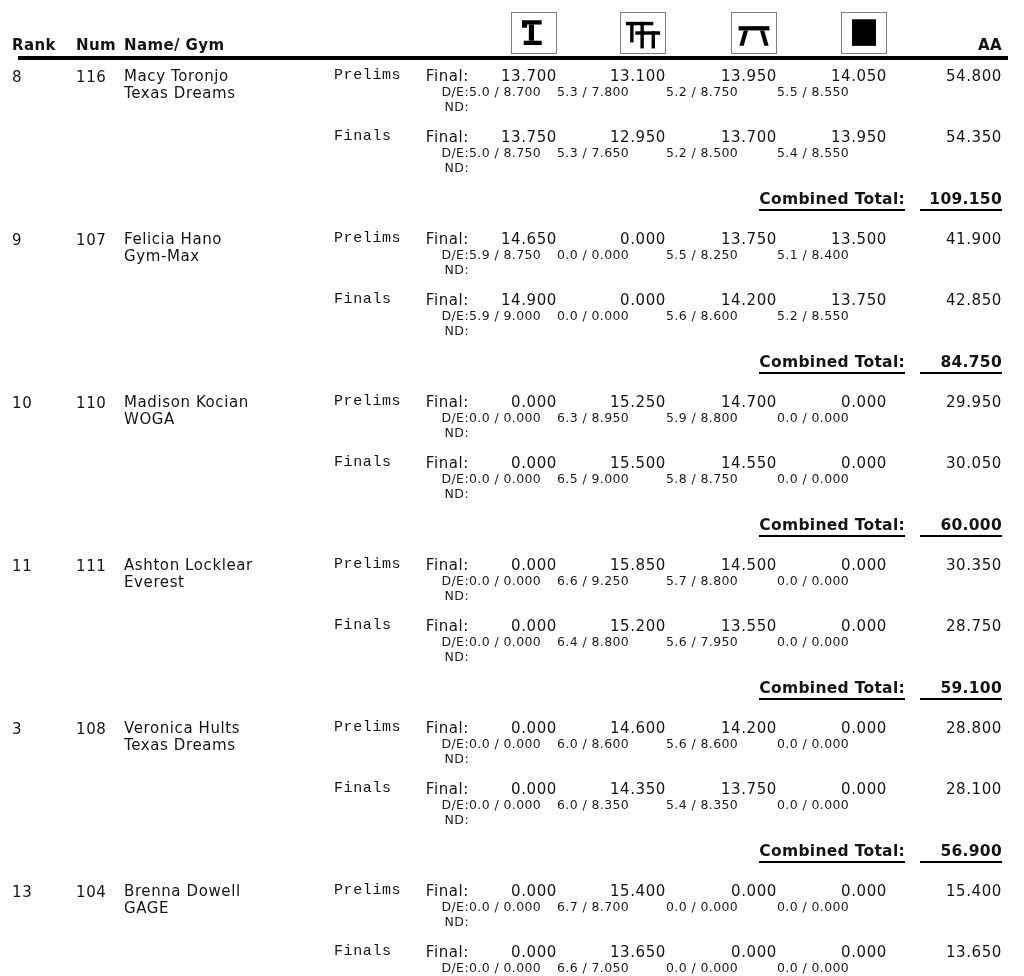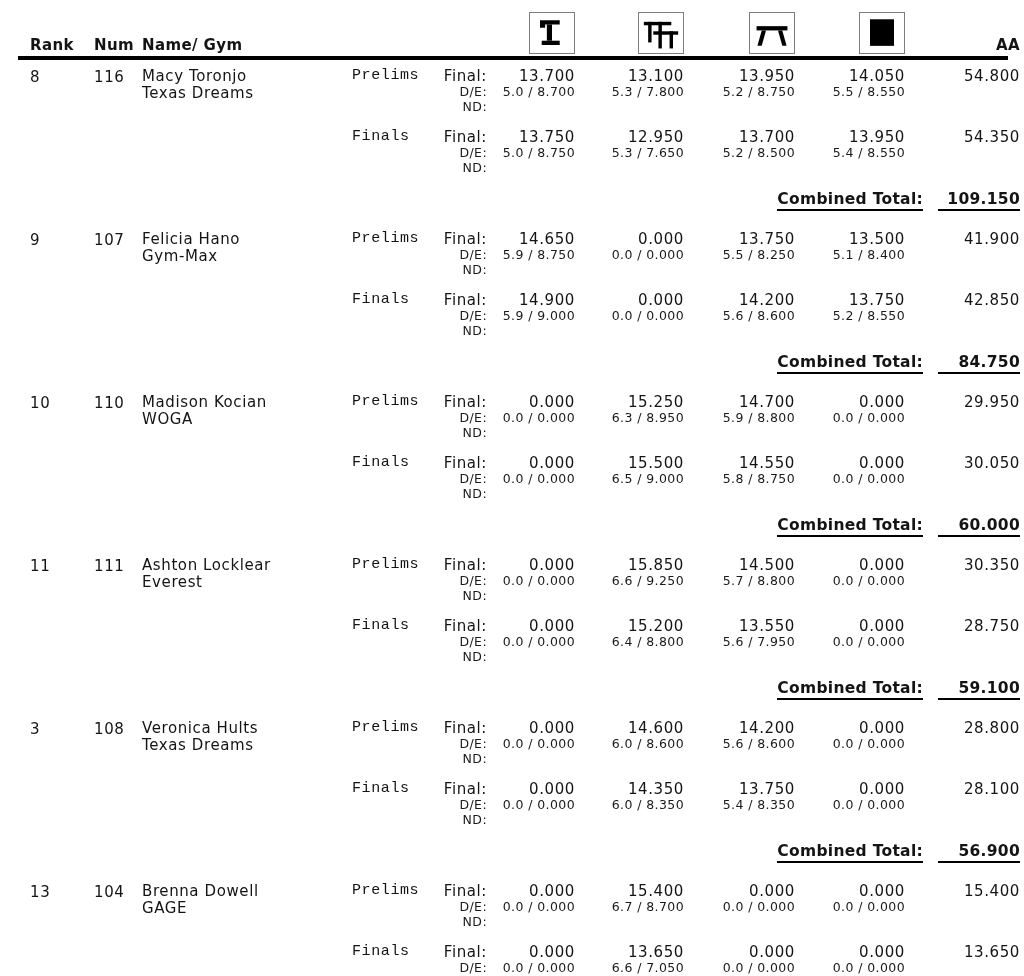--- a/index.html
+++ b/index.html
@@ -8,21 +8,21 @@
     font-family:"DejaVu Sans",sans-serif;
     color:#141414;letter-spacing:0.6px;
     overflow:hidden;
   }
   .page{width:1024px;}
 
   
   .grid10{
     display:grid;
     grid-template-columns:64px 48px 210px 62px 73px 88px 109px 111px 110px 115px;
-    padding-left:30px;padding-right:16px;
+    padding-left:12px;padding-right:16px;
   }
   .grid7{
     display:grid;
     grid-template-columns:62px 73px 88px 109px 111px 110px 115px;
   }
 
   
   .hdr{align-items:end;padding-top:12px;padding-bottom:2px;}
   .hdr .hlabel{font-weight:bold;font-size:15px;letter-spacing:0.4px;}
   .hdr .aa{text-align:right;}
@@ -37,21 +37,21 @@
 
   
   .row{margin-top:8px;}
   .cell{font-size:15px;}
   .namecell .nm,.namecell .gym{line-height:17px;font-size:15px;}
   .sline{line-height:16px;}
   .sline .num-val,.sline .aa-val{text-align:right;font-size:15px;}
   .sline .lab{text-align:right;font-size:15px;}
   .sline2{line-height:15px;}
   .sline2 .lab{text-align:right;font-size:12.5px;letter-spacing:0.4px;color:#1a1a1a;}
-  .sline2 .de-val{text-align:right;font-size:12.5px;letter-spacing:0.4px;color:#1a1a1a;}
+  .sline2 .de-val{font-size:12.5px;letter-spacing:0.4px;color:#1a1a1a;}
   .sline3{line-height:15px;min-height:15px;}
   .session{margin-bottom:15px;}
   .sess-label{font-size:15px;font-family:Liberation Mono, monospace;}
 
   .combined{
     display:flex;justify-content:flex-end;align-items:baseline;
     margin:2px 0 12px 0;
   }
   .ct-label{
     font-weight:bold;font-size:15.5px;letter-spacing:0.3px;

